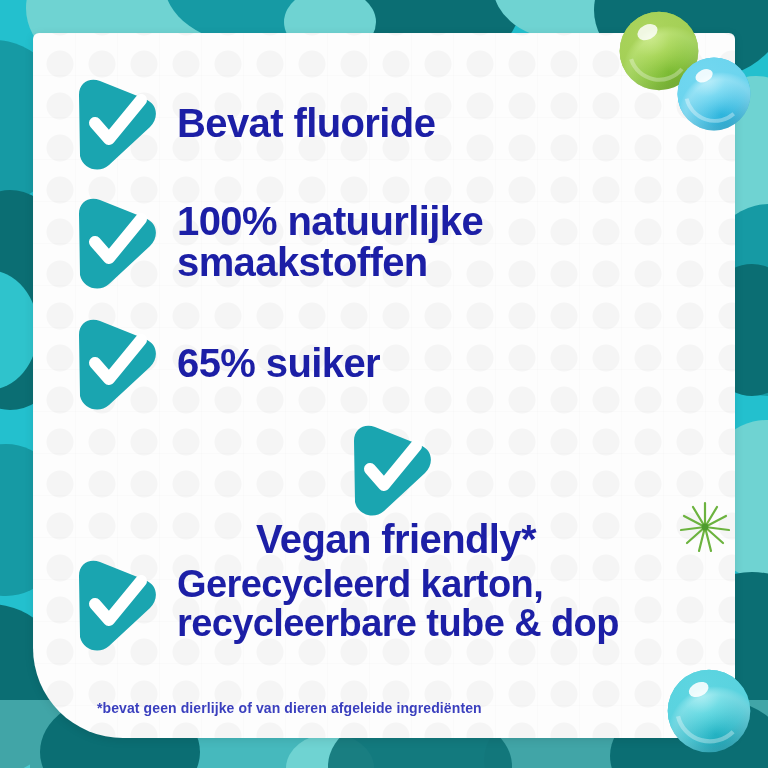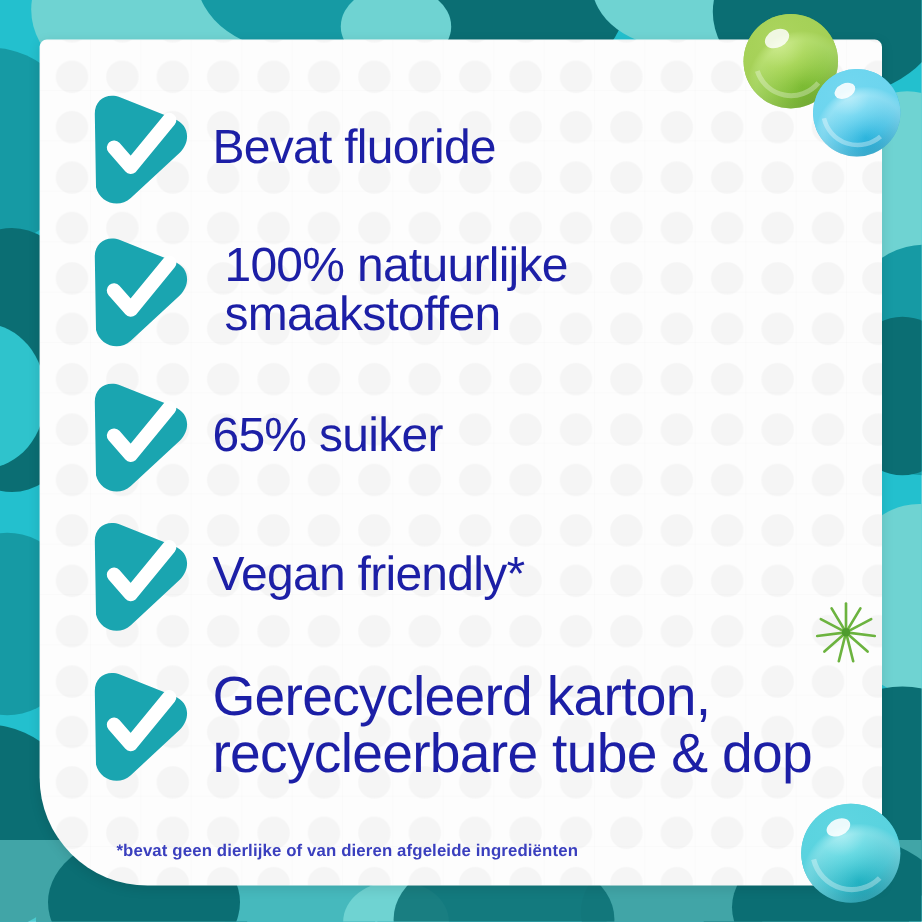--- a/index.html
+++ b/index.html
@@ -49,42 +49,42 @@
     right:8px;
     display:flex;
     flex-direction:column;
   }
   .feature-row {
     display:flex;
     align-items:center;
     min-height:96px;
   }
   .feature-row.r1 { height:108px; }
-  .feature-row.r2 { height:130px;gap:10px; }
+  .feature-row.r2 { height:130px; }
   .feature-row.r3 { height:112px; }
-  .feature-row.r4 { height:120px; }
+  .feature-row.r4 { height:120px;flex-direction:column; }
   .feature-row.r5 { height:130px; }
 
   .check-badge {
     flex:0 0 auto;
     width:100px; height:100px;
     position:relative;
     margin-right:12px;
   }
   .check-badge svg { display:block; width:100px; height:100px; }
 
   .feature-text {
     color:#1c1fa6;
-    font-weight:normal;
+    font-weight:bold;
     font-size:40px;
     line-height:1.02;
     letter-spacing:-0.6px;
     white-space:pre-line;
   }
-  .feature-row.r5 .feature-text { font-size:46px; }
+  .feature-row.r5 .feature-text { font-size:38px; }
 
   
   #footnote {
     position:absolute;
     left:64px;
     bottom:22px;
     color:#3a3fbe;
     font-size:14px;
     font-weight:bold;
     letter-spacing:.1px;

